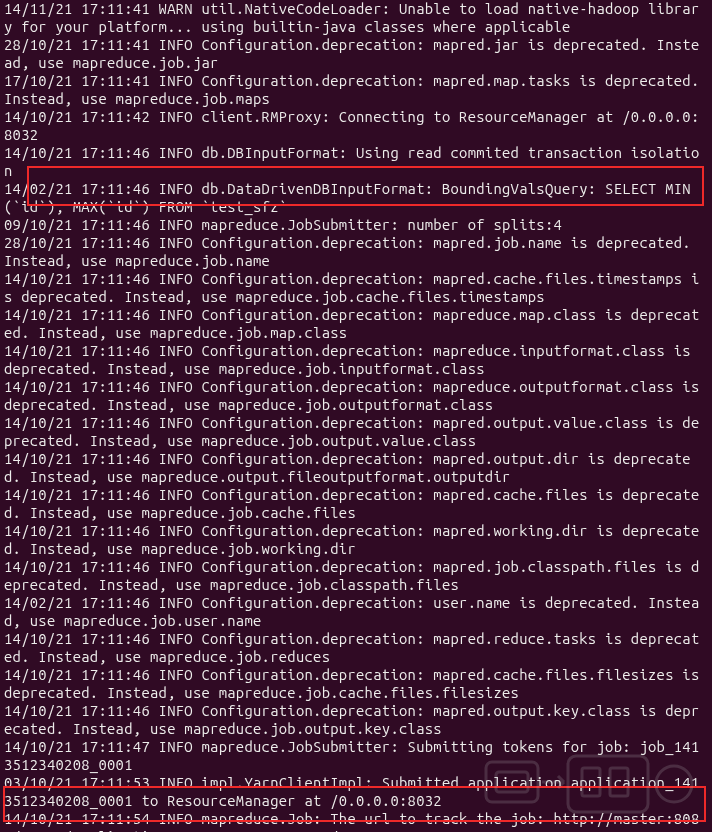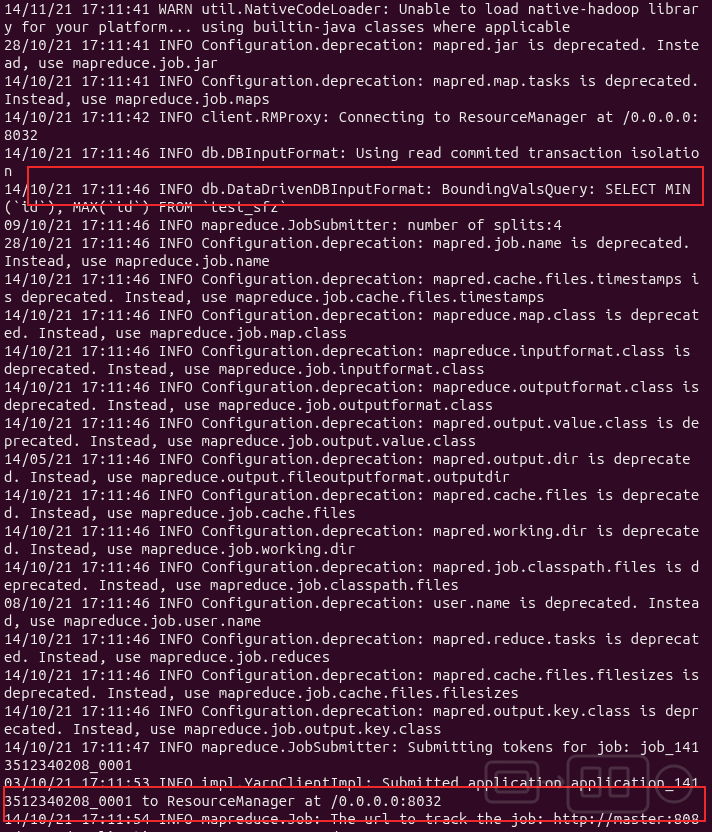--- a/index.html
+++ b/index.html
@@ -36,36 +36,36 @@
       pointer-events: none;
       width: 220px;
       height: 70px;
     }
   </style>
 </head>
 <body>
 
 <div class="terminal"><span>14/11/21 17:11:41 WARN util.NativeCodeLoader: Unable to load native-hadoop library for your platform... using builtin-java classes where applicable</span>
 <span>28/10/21 17:11:41 INFO Configuration.deprecation: mapred.jar is deprecated. Instead, use mapreduce.job.jar</span>
-<span>14/10/21 17:11:41 INFO Configuration.deprecation: mapred.map.tasks is deprecated. Instead, use mapreduce.job.maps</span>
+<span>17/10/21 17:11:41 INFO Configuration.deprecation: mapred.map.tasks is deprecated. Instead, use mapreduce.job.maps</span>
 <span>14/10/21 17:11:42 INFO client.RMProxy: Connecting to ResourceManager at /0.0.0.0:8032</span>
 <span>14/10/21 17:11:46 INFO db.DBInputFormat: Using read commited transaction isolation</span>
-<span>14/10/21 17:11:46 INFO db.DataDrivenDBInputFormat: BoundingValsQuery: SELECT MIN(`id`), MAX(`id`) FROM `test_sfz`</span>
+<span>14/02/21 17:11:46 INFO db.DataDrivenDBInputFormat: BoundingValsQuery: SELECT MIN(`id`), MAX(`id`) FROM `test_sfz`</span>
 <span>09/10/21 17:11:46 INFO mapreduce.JobSubmitter: number of splits:4</span>
 <span>28/10/21 17:11:46 INFO Configuration.deprecation: mapred.job.name is deprecated. Instead, use mapreduce.job.name</span>
 <span>14/10/21 17:11:46 INFO Configuration.deprecation: mapred.cache.files.timestamps is deprecated. Instead, use mapreduce.job.cache.files.timestamps</span>
 <span>14/10/21 17:11:46 INFO Configuration.deprecation: mapreduce.map.class is deprecated. Instead, use mapreduce.job.map.class</span>
 <span>14/10/21 17:11:46 INFO Configuration.deprecation: mapreduce.inputformat.class is deprecated. Instead, use mapreduce.job.inputformat.class</span>
 <span>14/10/21 17:11:46 INFO Configuration.deprecation: mapreduce.outputformat.class is deprecated. Instead, use mapreduce.job.outputformat.class</span>
 <span>14/10/21 17:11:46 INFO Configuration.deprecation: mapred.output.value.class is deprecated. Instead, use mapreduce.job.output.value.class</span>
-<span>14/05/21 17:11:46 INFO Configuration.deprecation: mapred.output.dir is deprecated. Instead, use mapreduce.output.fileoutputformat.outputdir</span>
+<span>14/10/21 17:11:46 INFO Configuration.deprecation: mapred.output.dir is deprecated. Instead, use mapreduce.output.fileoutputformat.outputdir</span>
 <span>14/10/21 17:11:46 INFO Configuration.deprecation: mapred.cache.files is deprecated. Instead, use mapreduce.job.cache.files</span>
 <span>14/10/21 17:11:46 INFO Configuration.deprecation: mapred.working.dir is deprecated. Instead, use mapreduce.job.working.dir</span>
 <span>14/10/21 17:11:46 INFO Configuration.deprecation: mapred.job.classpath.files is deprecated. Instead, use mapreduce.job.classpath.files</span>
-<span>08/10/21 17:11:46 INFO Configuration.deprecation: user.name is deprecated. Instead, use mapreduce.job.user.name</span>
+<span>14/02/21 17:11:46 INFO Configuration.deprecation: user.name is deprecated. Instead, use mapreduce.job.user.name</span>
 <span>14/10/21 17:11:46 INFO Configuration.deprecation: mapred.reduce.tasks is deprecated. Instead, use mapreduce.job.reduces</span>
 <span>14/10/21 17:11:46 INFO Configuration.deprecation: mapred.cache.files.filesizes is deprecated. Instead, use mapreduce.job.cache.files.filesizes</span>
 <span>14/10/21 17:11:46 INFO Configuration.deprecation: mapred.output.key.class is deprecated. Instead, use mapreduce.job.output.key.class</span>
 <span>14/10/21 17:11:47 INFO mapreduce.JobSubmitter: Submitting tokens for job: job_1413512340208_0001</span>
 <span>03/10/21 17:11:53 INFO impl.YarnClientImpl: Submitted application application_1413512340208_0001 to ResourceManager at /0.0.0.0:8032</span>
 <span>14/10/21 17:11:54 INFO mapreduce.Job: The url to track the job: http://master:8088/proxy/application_1413512340208_0001/</span>
 
 </div>
 
 <div class="highlight-box hb1"></div>

